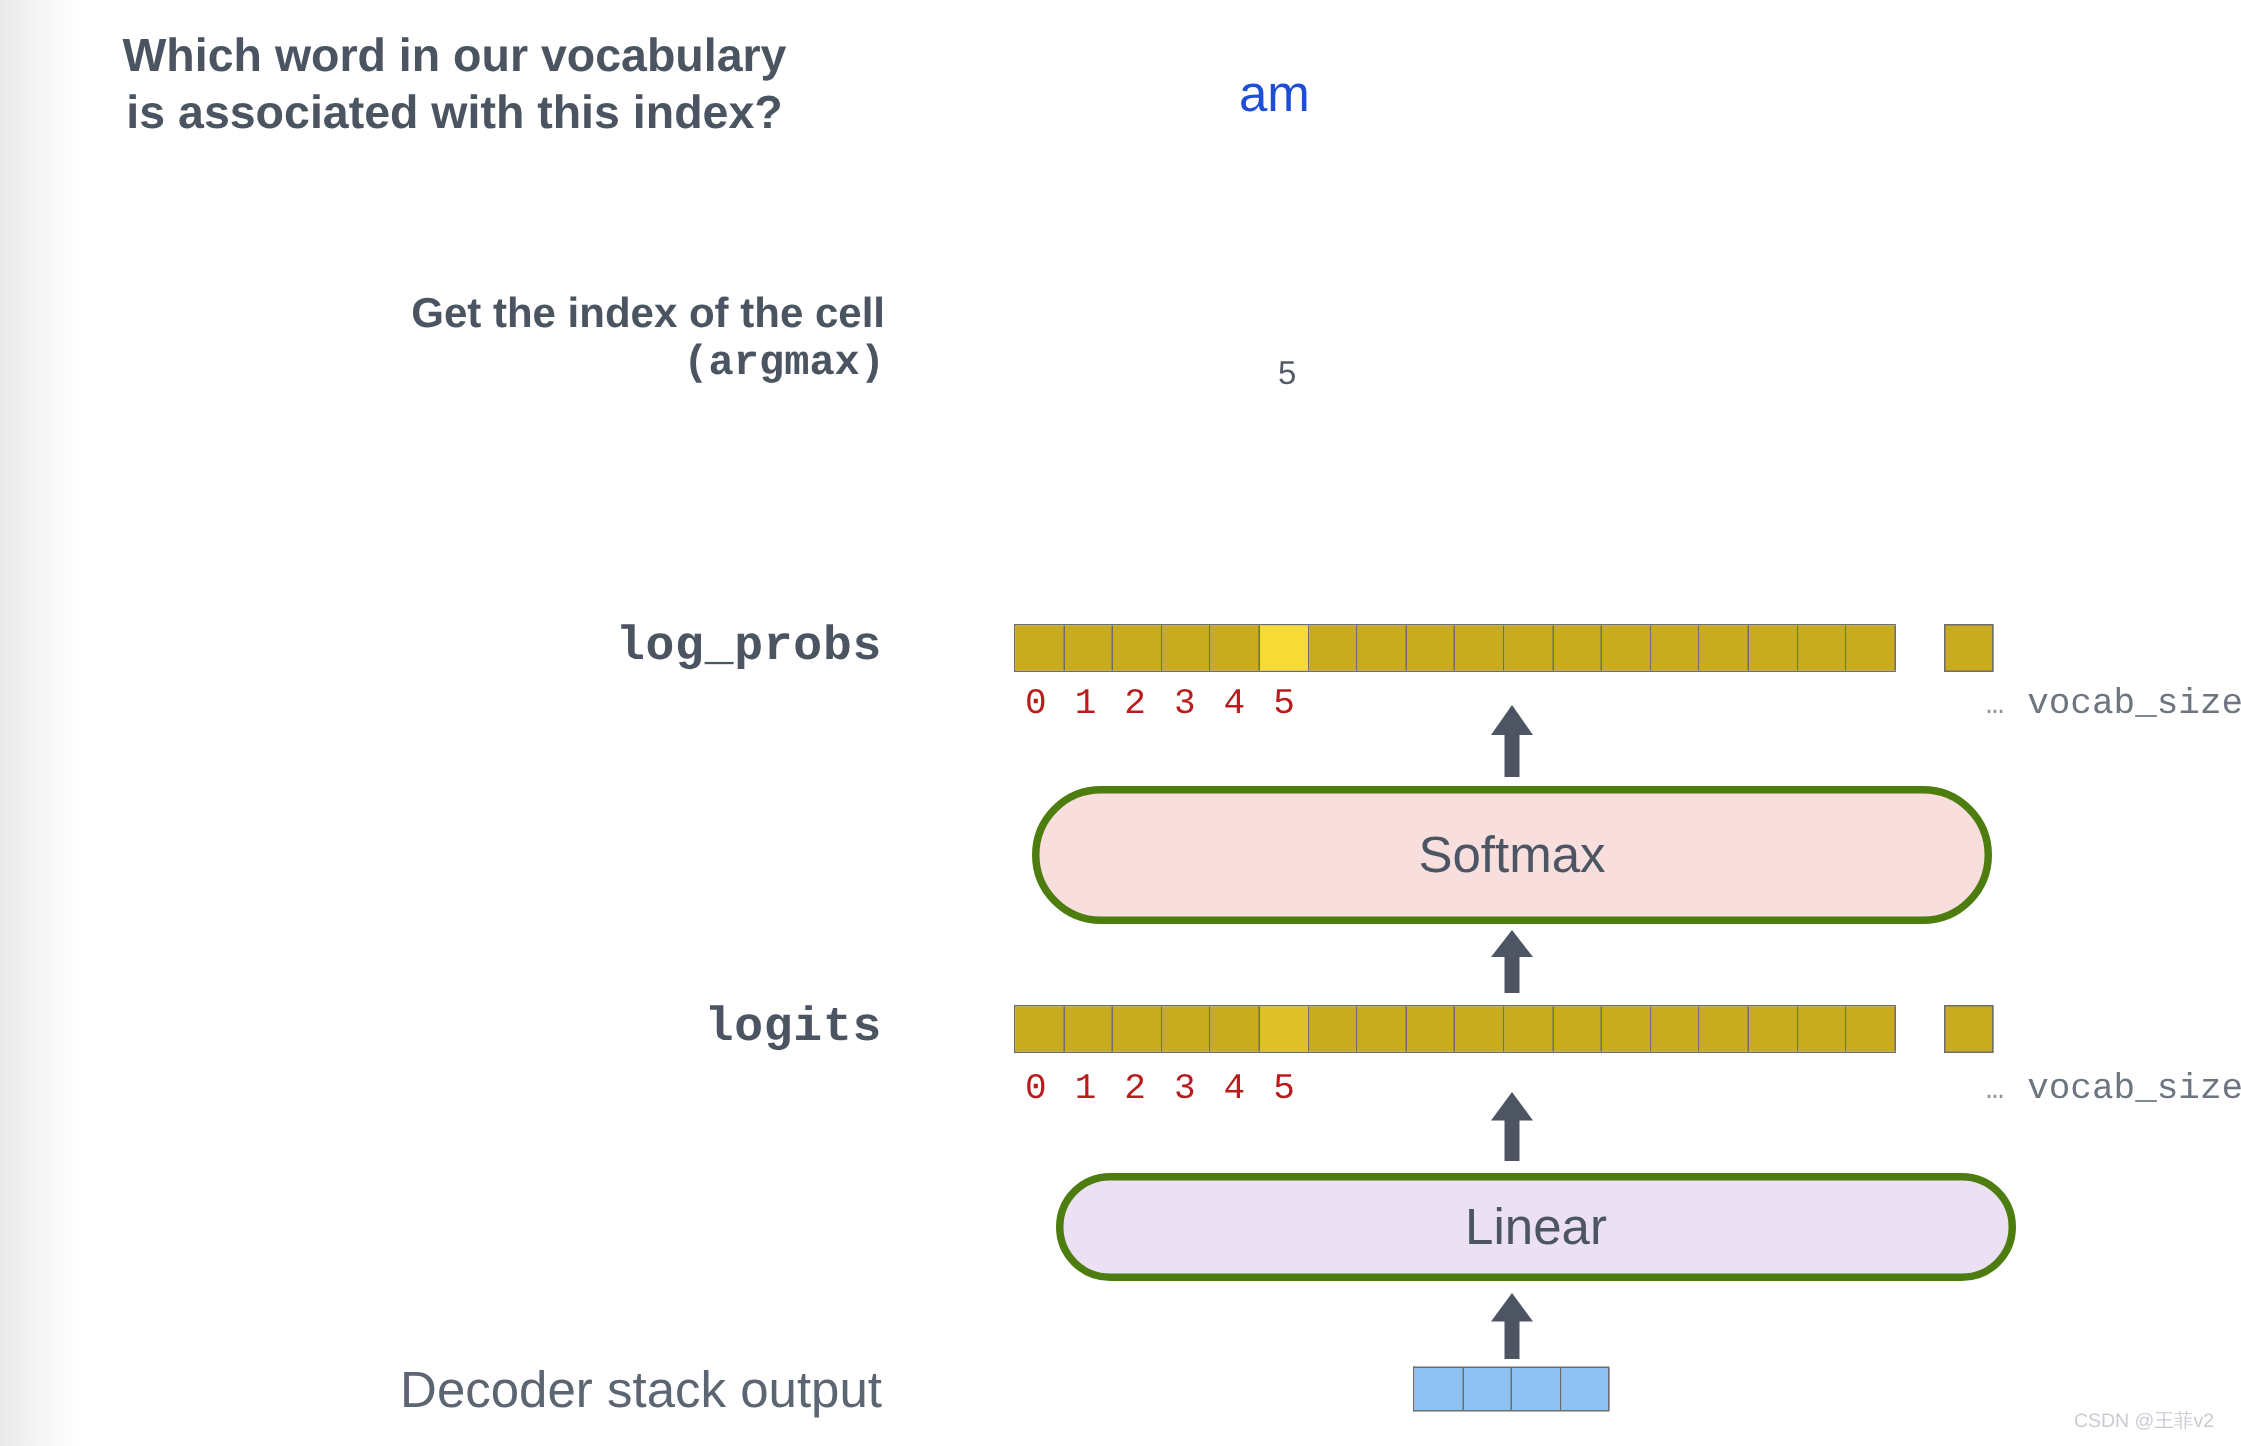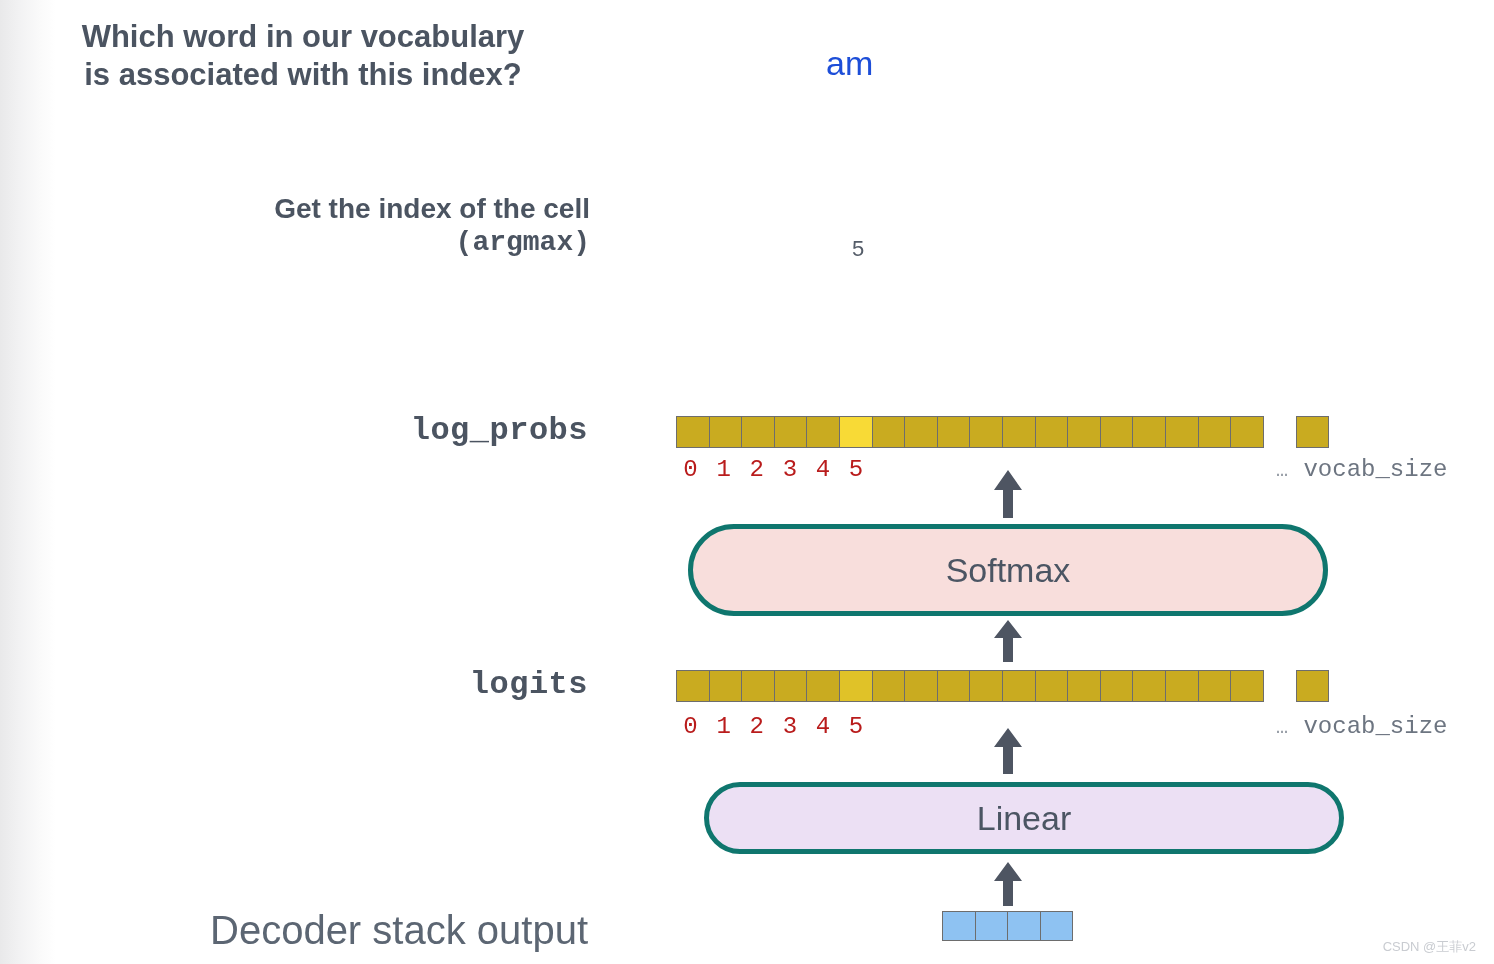--- a/index.html
+++ b/index.html
@@ -93,21 +93,21 @@
     left: 180px; top: 412px; width: 408px;
     font-size: 32px;
   }
   #logits-label {
     left: 180px; top: 666px; width: 408px;
     font-size: 32px;
   }
   #decoder-label {
     position: absolute;
     left: 140px; top: 908px; width: 448px;
-    font-size: 40px;
+    font-size: 34px;
     color: #5c6673;
     font-weight: 400;
     text-align: right;
     font-family: "Liberation Sans", sans-serif;
   }
 
   
   .cell-row {
     position: absolute;
     display: flex;
@@ -149,34 +149,35 @@
     display: inline-block;
     width: 33.1px;
     text-align: center;
   }
   .ticks-right {
     position: absolute;
     font-family: "Liberation Mono", "DejaVu Sans Mono", monospace;
     font-size: 24px;
     color: #6d7581;
     white-space: nowrap;
+    margin-left: 48px;
   }
   .ellipsis-dots {
     font-size: 20px;
     color: #8c939d;
     letter-spacing: 1px;
   }
 
   
   .proc-box {
     position: absolute;
     display: flex;
     align-items: center;
     justify-content: center;
-    border: 5px solid #0f766e;
+    border: 5px solid #4d7c0f;
     border-radius: 46px;
     box-sizing: border-box;
     font-family: "Liberation Sans", sans-serif;
     font-size: 34px;
     color: #4b5563;
     font-weight: 400;
   }
   #softmax-box {
     left: 688px; top: 524px;
     width: 640px; height: 92px;

